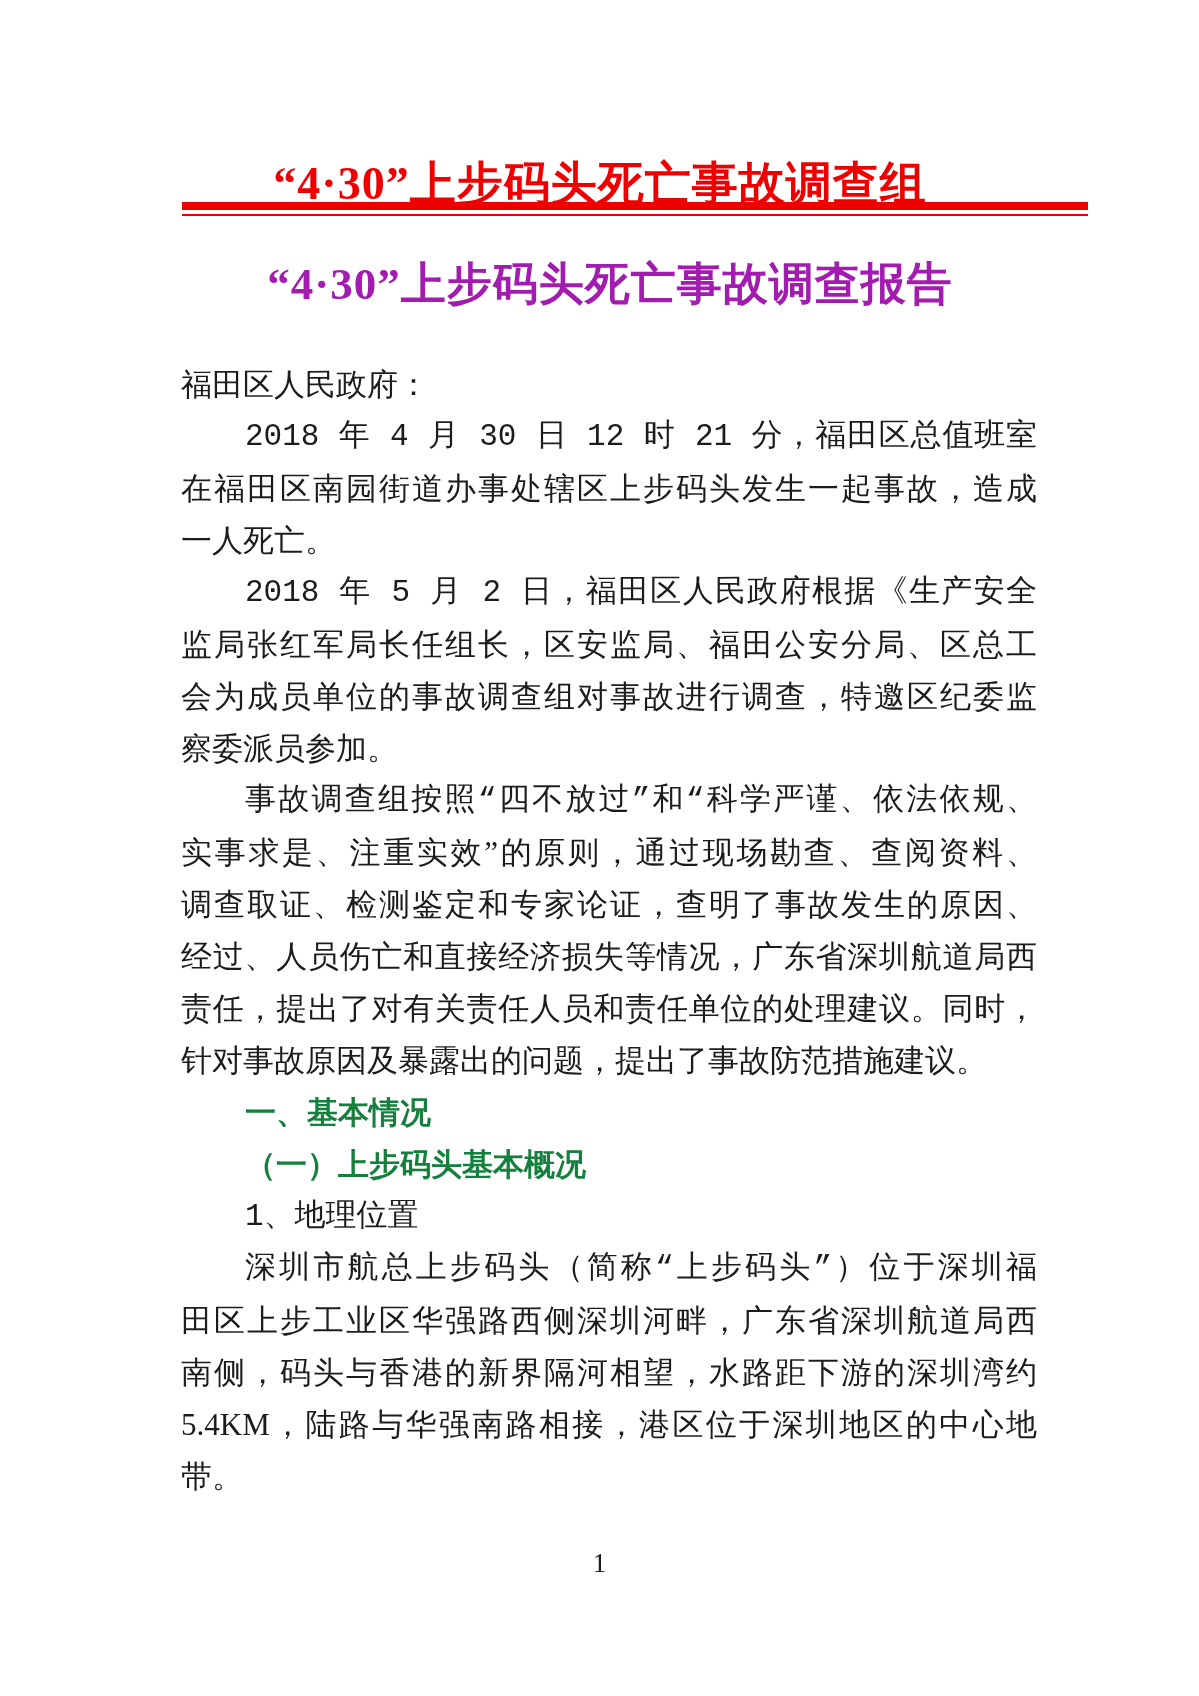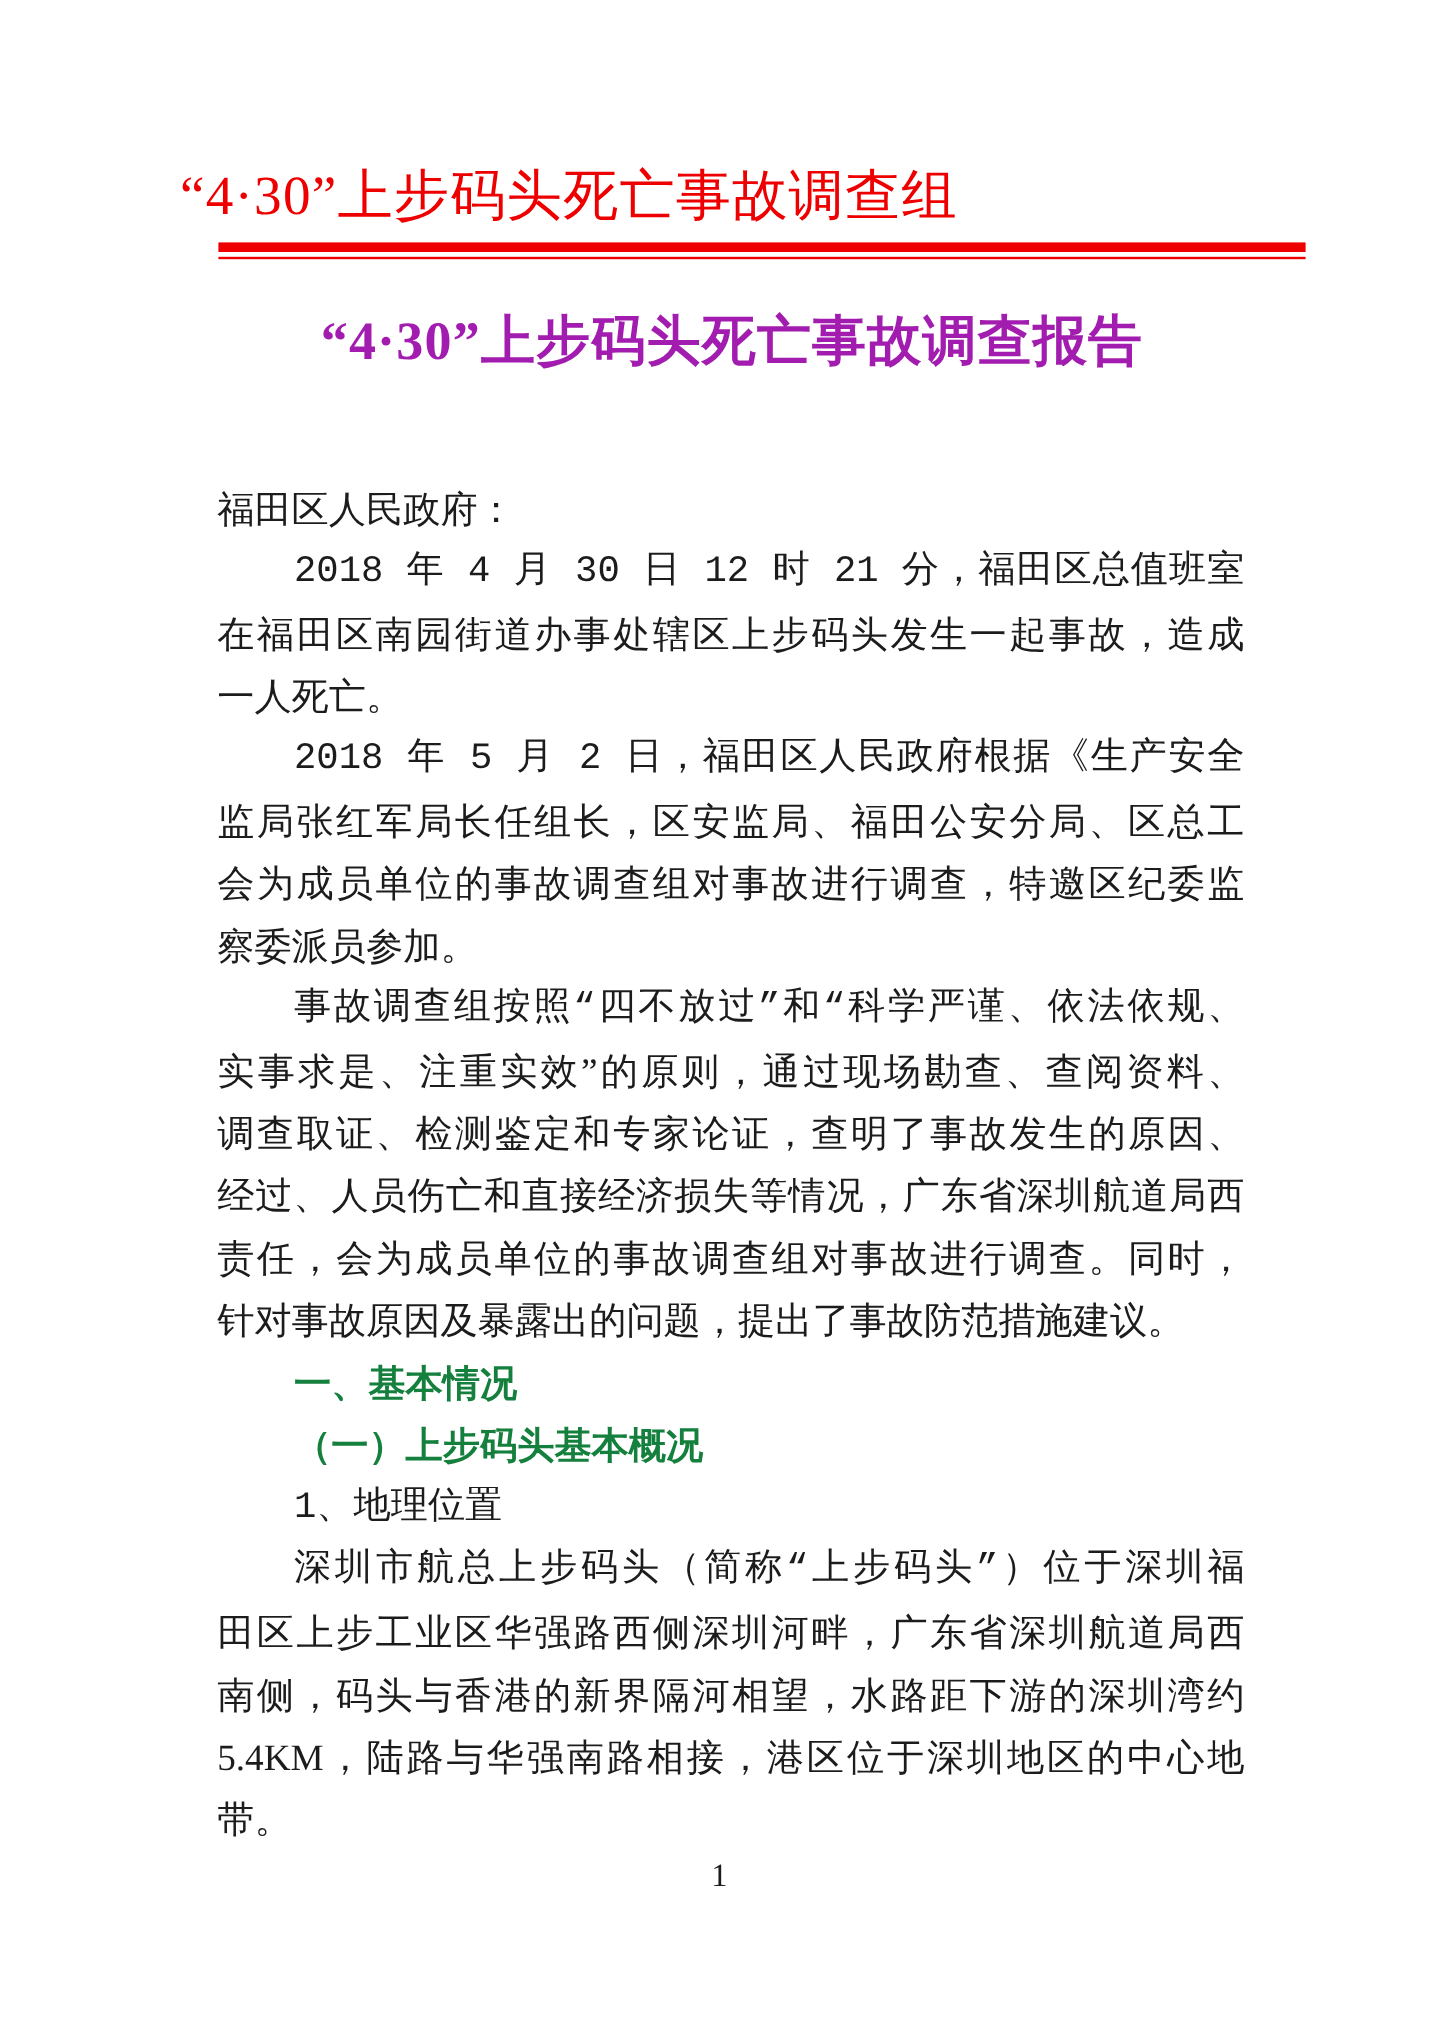--- a/index.html
+++ b/index.html
@@ -9,27 +9,27 @@
     width: 1199px;
     height: 1696px;
     background: #ffffff;
     overflow: hidden;
     font-family: "Liberation Serif", serif;
     color: var(--ink);
   }
   .banner-title {
     position: absolute;
     left: 150px;
-    top: 131px;
+    top: 152px;
     width: 900px;
     height: 64px;
     line-height: 64px;
-    text-align: left;
+    text-align: center;
     font-size: 46px;
-    font-weight: 400;
+    font-weight: 700;
     color: var(--accent);
     white-space: nowrap;
     letter-spacing: 1px;
   }
   .header-rule {
     position: absolute;
     left: 182px;
     top: 202px;
     width: 906px;
   }
@@ -48,21 +48,20 @@
     color: #a21caf;
     white-space: nowrap;
     letter-spacing: 1px;
   }
   .body-text {
     position: absolute;
     left: 181px;
     top: 359px;
     width: 856px;
     font-size: 31px;
-    margin-top: 40px;
   }
   .line {
     height: 52px;
     line-height: 52px;
     overflow: hidden;
     white-space: nowrap;
   }
   .line.indent { text-indent: 64px; font-family: Liberation Mono, monospace; }
   .line.fill {
     white-space: normal;
@@ -107,21 +106,21 @@
       <div class="line fill">在福田区南园街道办事处辖区上步码头发生一起事故，造成</div>
       <div class="line">一人死亡。</div>
       <div class="line indent fill">2018 年 5 月 2 日，福田区人民政府根据《生产安全事故</div>
       <div class="line fill">监局张红军局长任组长，区安监局、福田公安分局、区总工</div>
       <div class="line fill">会为成员单位的事故调查组对事故进行调查，特邀区纪委监</div>
       <div class="line">察委派员参加。</div>
       <div class="line indent fill">事故调查组按照“四不放过”和“科学严谨、依法依规、</div>
       <div class="line fill">实事求是、注重实效”的原则，通过现场勘查、查阅资料、</div>
       <div class="line fill">调查取证、检测鉴定和专家论证，查明了事故发生的原因、</div>
       <div class="line fill">经过、人员伤亡和直接经济损失等情况，广东省深圳航道局西</div>
-      <div class="line fill">责任，会为成员单位的事故调查组对事故进行调查。同时，</div>
+      <div class="line fill">责任，提出了对有关责任人员和责任单位的处理建议。同时，</div>
       <div class="line">针对事故原因及暴露出的问题，提出了事故防范措施建议。</div>
       <div class="line indent heading">一、基本情况</div>
       <div class="line indent heading">（一）上步码头基本概况</div>
       <div class="line indent">1、地理位置</div>
       <div class="line indent fill">深圳市航总上步码头（简称“上步码头”）位于深圳福</div>
       <div class="line fill">田区上步工业区华强路西侧深圳河畔，广东省深圳航道局西</div>
       <div class="line fill">南侧，码头与香港的新界隔河相望，水路距下游的深圳湾约</div>
       <div class="line fill">5.4KM，陆路与华强南路相接，港区位于深圳地区的中心地</div>
       <div class="line">带。</div>
     </div>

